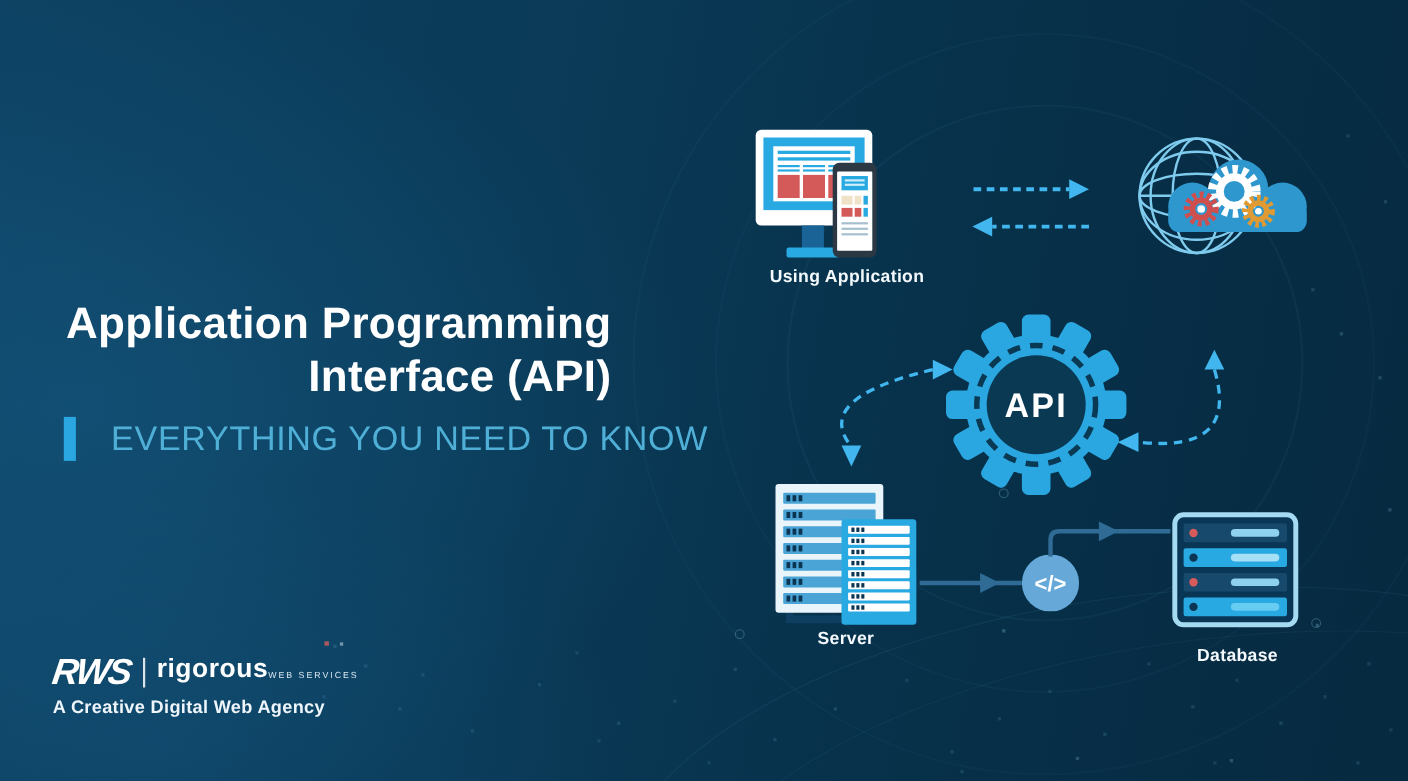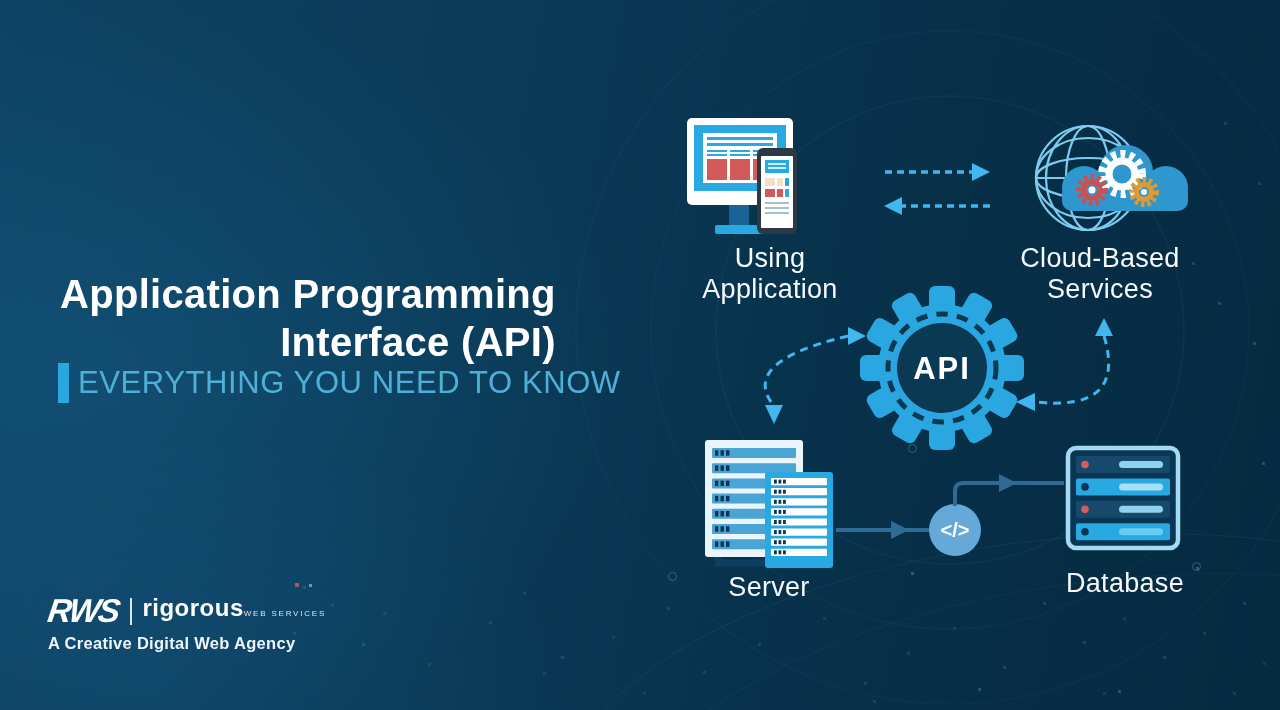--- a/index.html
+++ b/index.html
@@ -53,45 +53,45 @@
   .micro-ring { position:absolute; width:9px; height:9px; border-radius:50%; border:1.5px solid rgba(150,215,245,0.28); }
   .micro-ring.m1 { left:1192px; top:562px; }
   .micro-ring.m2 { left:668px;  top:572px; }
   .micro-ring.m3 { left:908px;  top:444px; }
 
   
   .headline {
     position:absolute; left:60px; top:270px; color:#ffffff;
     font-size:40px; font-weight:700; line-height:48px; letter-spacing:0.3px;text-align:right;
   }
-  .subtitle-row { position:absolute; left:58px; top:363px; display:flex; align-items:flex-end; }
+  .subtitle-row { position:absolute; left:58px; top:379px; display:flex; align-items:flex-end;gap:23px; }
   .subtitle-bar { width:11px; height:40px; background:#2aa7e0; margin-right:9px; flex:none; }
   .subtitle-text { color:#4fafd6; font-size:31px; font-weight:400; letter-spacing:0.6px; line-height:40px; }
 
   
   .logo { position:absolute; left:48px; top:597px; color:#fff; }
   .logo-row { display:flex; align-items:flex-start; }
   .logo-mark {
     font-size:33px; font-weight:800; font-style:italic; letter-spacing:-2px;
     transform:skewX(-8deg); line-height:28px;
   }
   .logo-divider { width:2px; height:27px; background:rgba(255,255,255,0.85); margin:1px 10px 0 12px; }
   .logo-brand-col { display:flex; flex-direction:row; align-items:flex-end; }
   .logo-brand { font-size:24px; font-weight:700; letter-spacing:0.5px; line-height:21px; }
   .logo-brand-sub { font-size:8px; letter-spacing:1.8px; color:#d9e8f1; margin-top:0; font-weight:400; }
   .logo-tagline { margin-top:9px; font-size:16.5px; letter-spacing:0.3px; color:#eef6fb;font-weight:bold; }
 
   
   .node { position:absolute; text-align:center; }
-  .node-label { color:#f4fafd; font-size:27px; letter-spacing:0.3px; font-weight:400; }
+  .node-label { color:#f4fafd; font-size:16px; letter-spacing:0.3px; font-weight:700; }
   .n-app   { left:665px;  top:112px; width:210px; }
   .n-cloud { left:980px;  top:112px; width:240px; }
   .n-gear  { left:852px;  top:278px; width:180px; height:180px; }
   .n-server{ left:684px;  top:433px; width:170px; }
-  .n-db    { left:1040px; top:440px; width:170px; }
+  .n-db    { left:1040px; top:460px; width:170px; }
   .n-code  { left:929px;  top:504px; width:52px; height:52px; }
   .n-app .node-label    { margin-top:3px; }
   .n-cloud .node-label  { margin-top:3px; }
   .n-server .node-label { margin-top:3px; }
   .n-db .node-label     { margin-top:16px; }
 
   svg { display:block; }
   .overlay { position:absolute; left:0; top:0; pointer-events:none; }
 </style>
 </head>
@@ -197,21 +197,20 @@
         <circle cx="142" cy="62" r="20" stroke="#ffffff" stroke-width="8" stroke-dasharray="5 4.2"></circle>
         <circle cx="142" cy="62" r="13" stroke="#ffffff" stroke-width="7"></circle>
         <circle cx="112" cy="78" r="13" stroke="#cf4f4f" stroke-width="6" stroke-dasharray="3.6 3"></circle>
         <circle cx="112" cy="78" r="8" stroke="#cf4f4f" stroke-width="5"></circle>
         <circle cx="112" cy="78" r="3.5" fill="#ffffff"></circle>
         <circle cx="164" cy="80" r="12" stroke="#e09a33" stroke-width="6" stroke-dasharray="3.3 2.8"></circle>
         <circle cx="164" cy="80" r="7.5" stroke="#e09a33" stroke-width="5"></circle>
         <circle cx="164" cy="80" r="3" fill="#ffffff"></circle>
       </g>
     </svg>
-    <div class="node-label">Cloud-Based Services</div>
   </div>
 
   <div class="node n-gear">
     <svg width="180" height="180" viewBox="0 0 180 180">
       <g transform="translate(90,90)">
         <g fill="#2aa7e0">
           <rect x="-13" y="-82" width="26" height="28" rx="6"></rect>
           <rect x="-13" y="-82" width="26" height="28" rx="6" transform="rotate(30)"></rect>
           <rect x="-13" y="-82" width="26" height="28" rx="6" transform="rotate(60)"></rect>
           <rect x="-13" y="-82" width="26" height="28" rx="6" transform="rotate(90)"></rect>

